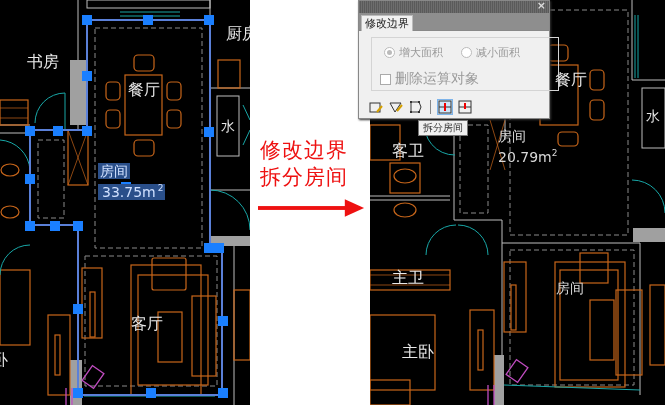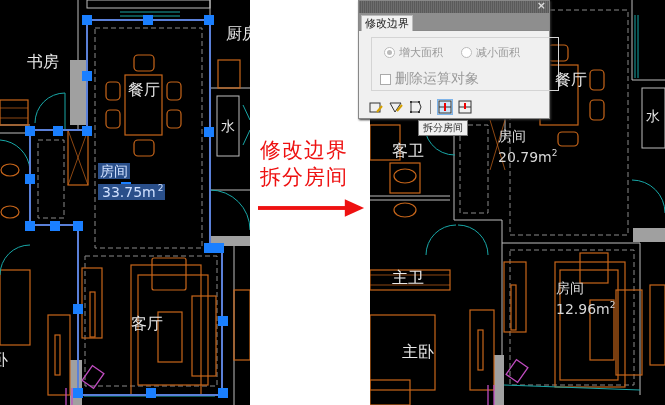--- a/index.html
+++ b/index.html
@@ -237,21 +237,20 @@
   <div class="room-label small" style="left:276px;top:108px;">水</div>
   <div class="room-label" style="left:22px;top:141px;">客卫</div>
   <div class="room-label" style="left:22px;top:236px;margin-top:32px;">主卫</div>
   <div class="room-label" style="left:32px;top:342px;">主卧</div>
   <div class="area-label" style="left:128px;top:128px;">
     <div>房间</div>
     <div><span>20.79m</span><sup>2</sup></div>
   </div>
   <div class="area-label" style="left:186px;top:280px;">
     <div>房间</div>
-    <div><span>12.96m</span><sup>2</sup></div>
   </div>
 </div>
 
 <div class="dialog">
   <div class="dlg-title">
     <span class="dlg-close">×</span>
   </div>
   <div class="dlg-tabbar">
     <div class="dlg-tab">修改边界</div>
   </div>

